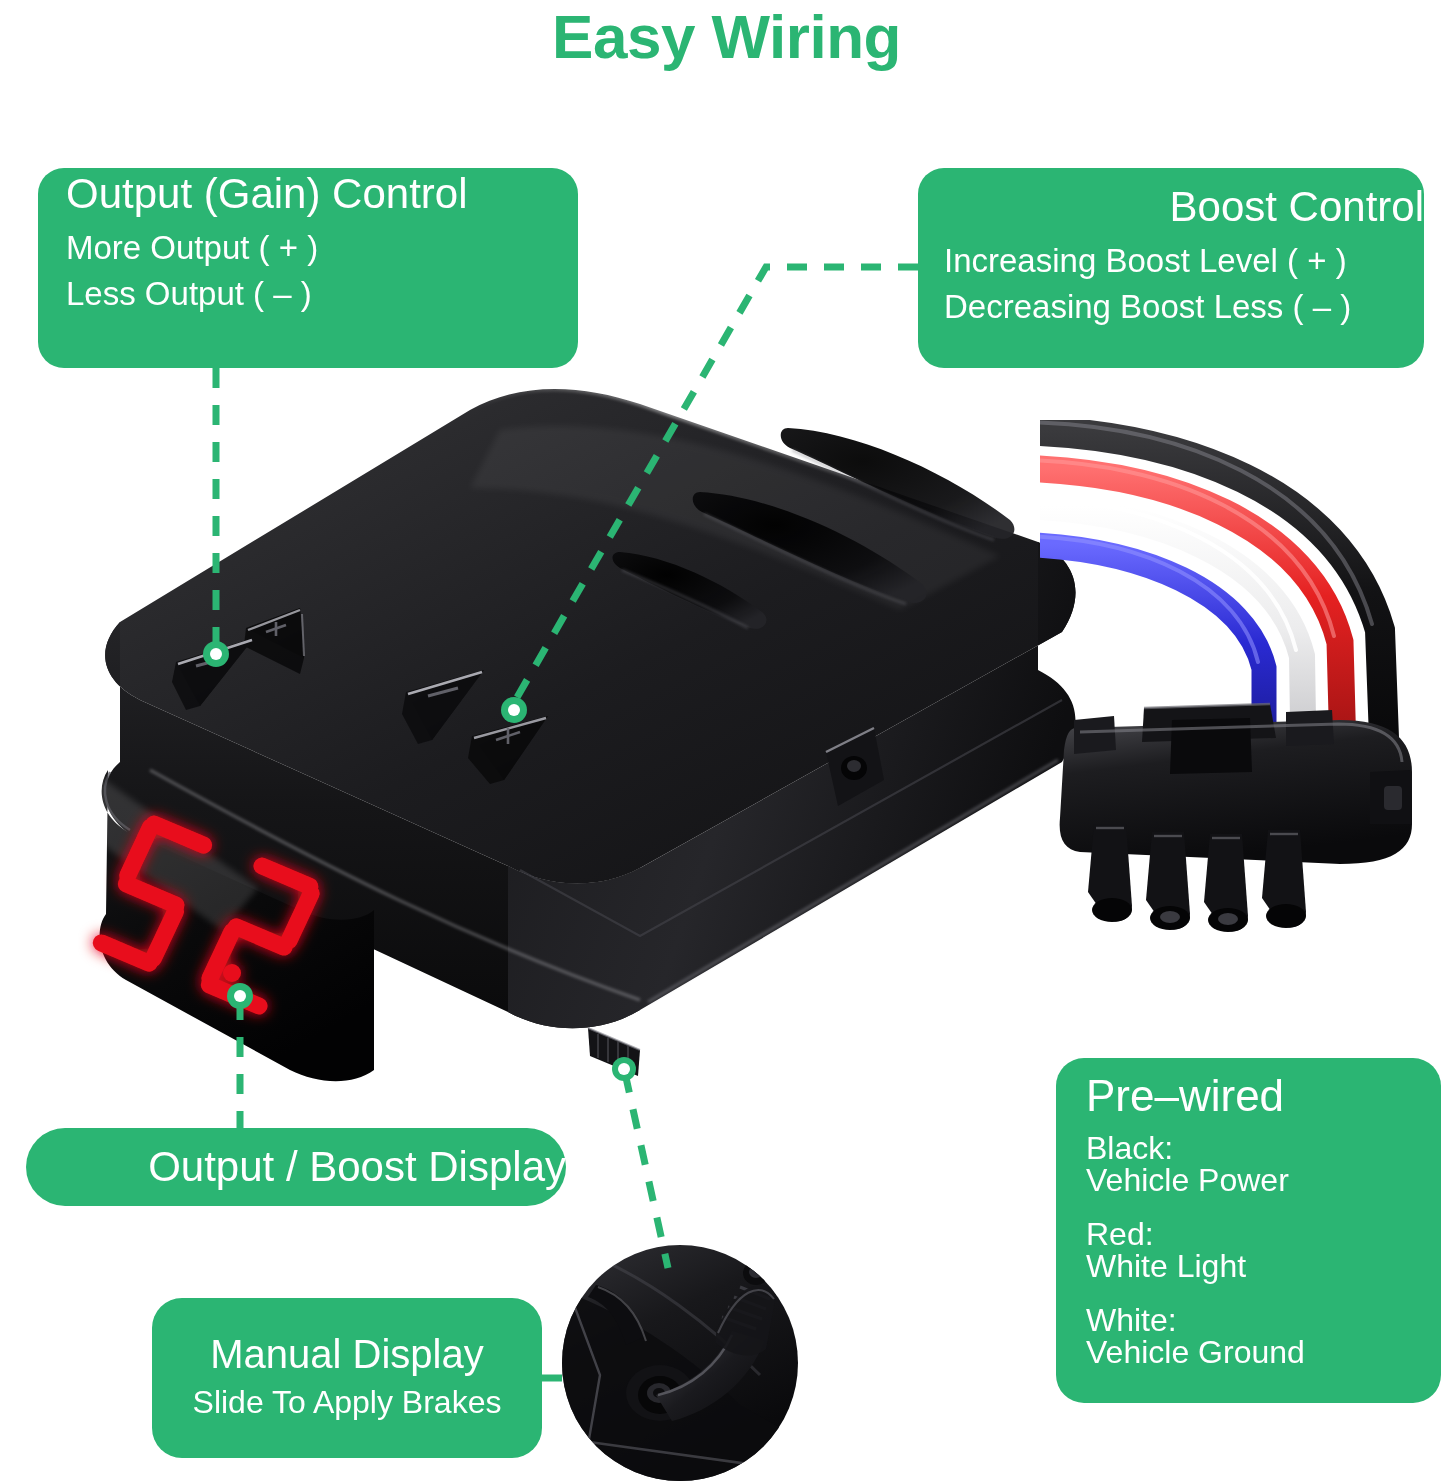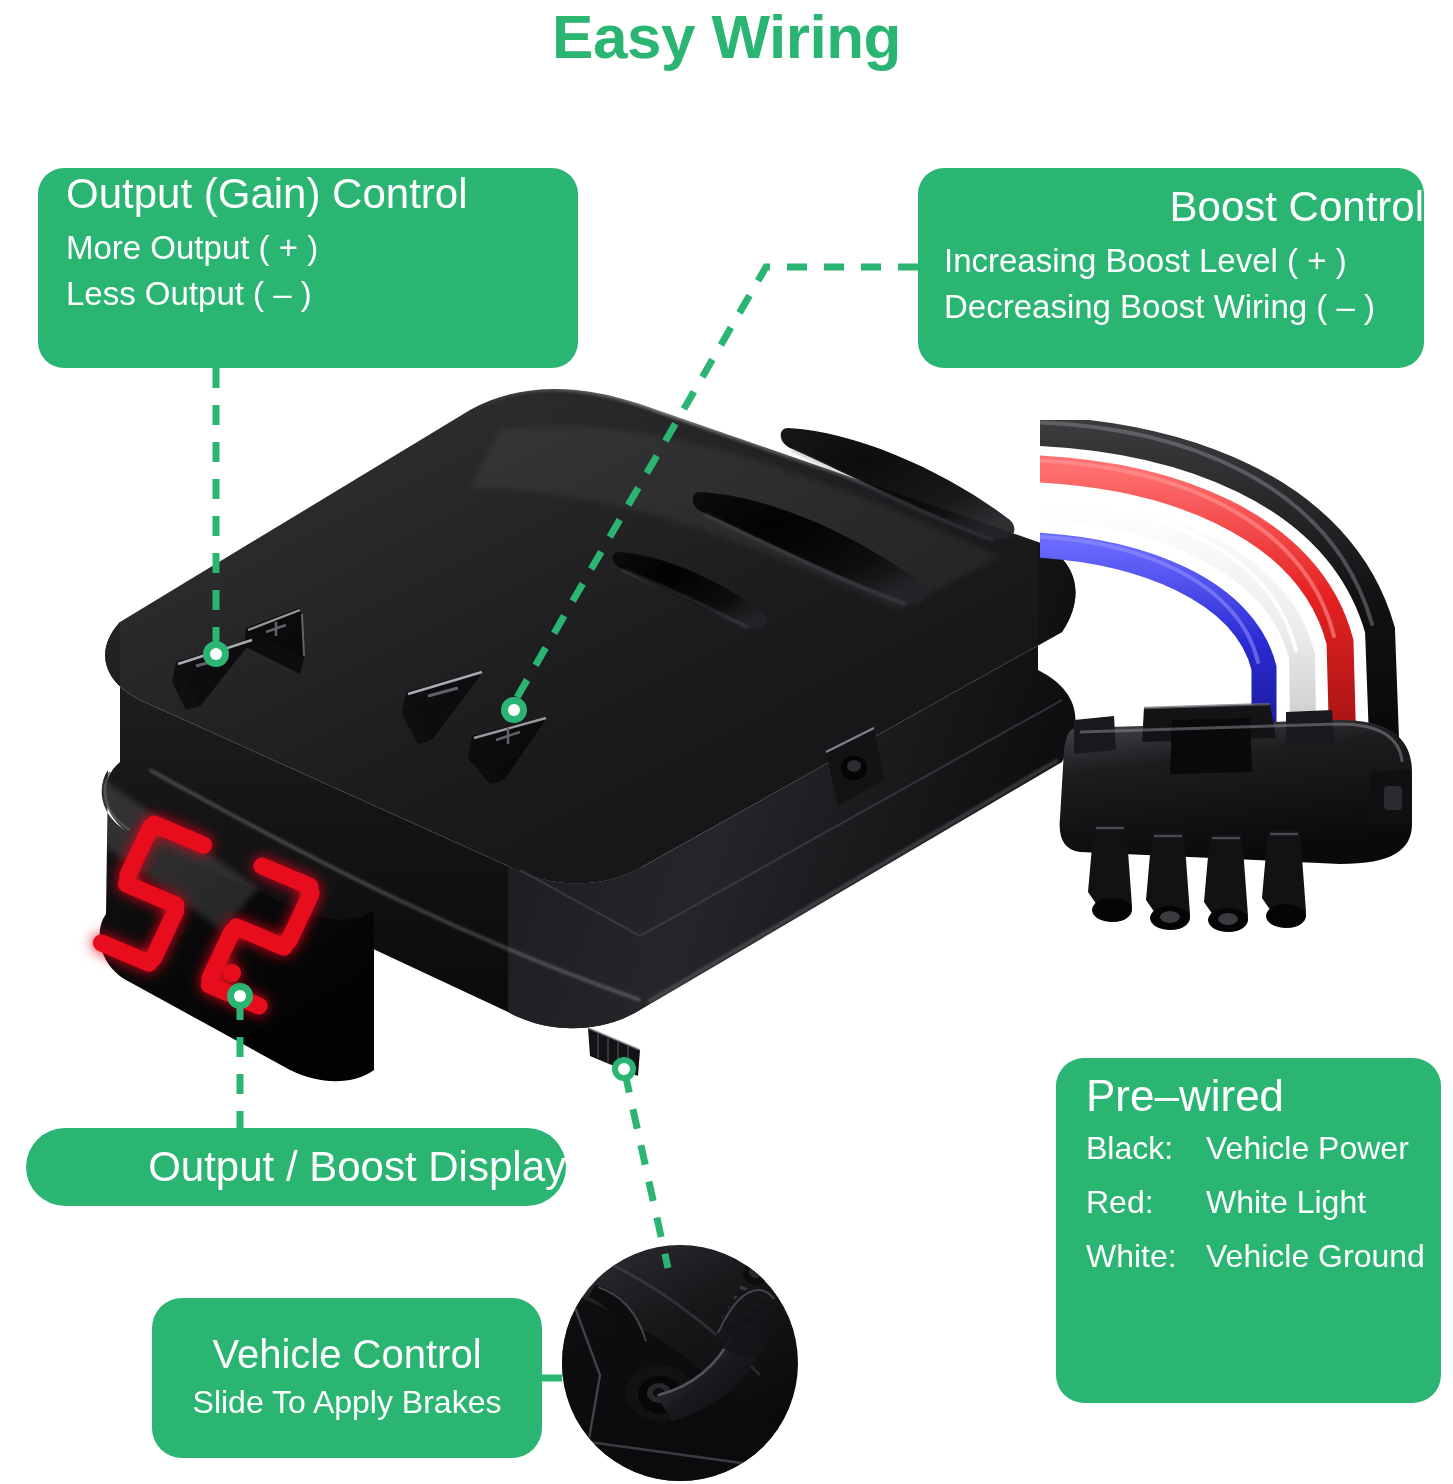--- a/index.html
+++ b/index.html
@@ -68,21 +68,21 @@
   }
   #callout-manual .c-head{ font-size:40px; margin-bottom:2px; }
   #callout-manual .c-line{ font-size:32px; }
 
   #callout-prewired{
     left:1056px; top:1058px; width:385px; height:345px;
     padding:12px 0 0 30px; border-radius:28px;
   }
   #callout-prewired .c-head{ font-size:44px; margin-bottom:10px; }
   #callout-prewired .wire-row{
-    display:flex; font-size:32px; line-height:1.0; margin-bottom:22px; white-space:nowrap;
+    display:flex; font-size:32px; line-height:1.0; margin-bottom:22px; white-space:nowrap;flex-direction:column;
   }
   #callout-prewired .wire-row .wname{ width:120px; flex:none; }
 
   
   .leader-svg{ position:absolute; left:0; top:0; width:1453px; height:1484px; pointer-events:none; }
 
   
   #device-art{ position:absolute; left:0; top:370px; width:1453px; height:760px; }
   #inset-art{ position:absolute; left:560px; top:1245px; width:250px; height:239px; }
   #harness-art{ position:absolute; left:1040px; top:420px; width:413px; height:600px; }
@@ -478,29 +478,29 @@
 
   <div class="callout" id="callout-gain">
     <div class="c-head">Output (Gain) Control</div>
     <div class="c-line">More Output ( + )</div>
     <div class="c-line">Less Output ( – )</div>
   </div>
 
   <div class="callout" id="callout-boost">
     <div class="c-head">Boost Control</div>
     <div class="c-line">Increasing Boost Level ( + )</div>
-    <div class="c-line">Decreasing Boost Wiring  ( – )</div>
+    <div class="c-line">Decreasing Boost Less  ( – )</div>
   </div>
 
   <div class="callout" id="callout-display">
     <div class="c-head">Output / Boost Display</div>
   </div>
 
   <div class="callout" id="callout-manual">
-    <div class="c-head">Vehicle Control</div>
+    <div class="c-head">Manual Display</div>
     <div class="c-line">Slide To Apply Brakes</div>
   </div>
 
   <div class="callout" id="callout-prewired">
     <div class="c-head">Pre–wired</div>
     <div class="wire-row">
       <span class="wname">Black:</span>
       <span>Vehicle Power</span>
     </div>
     <div class="wire-row">

